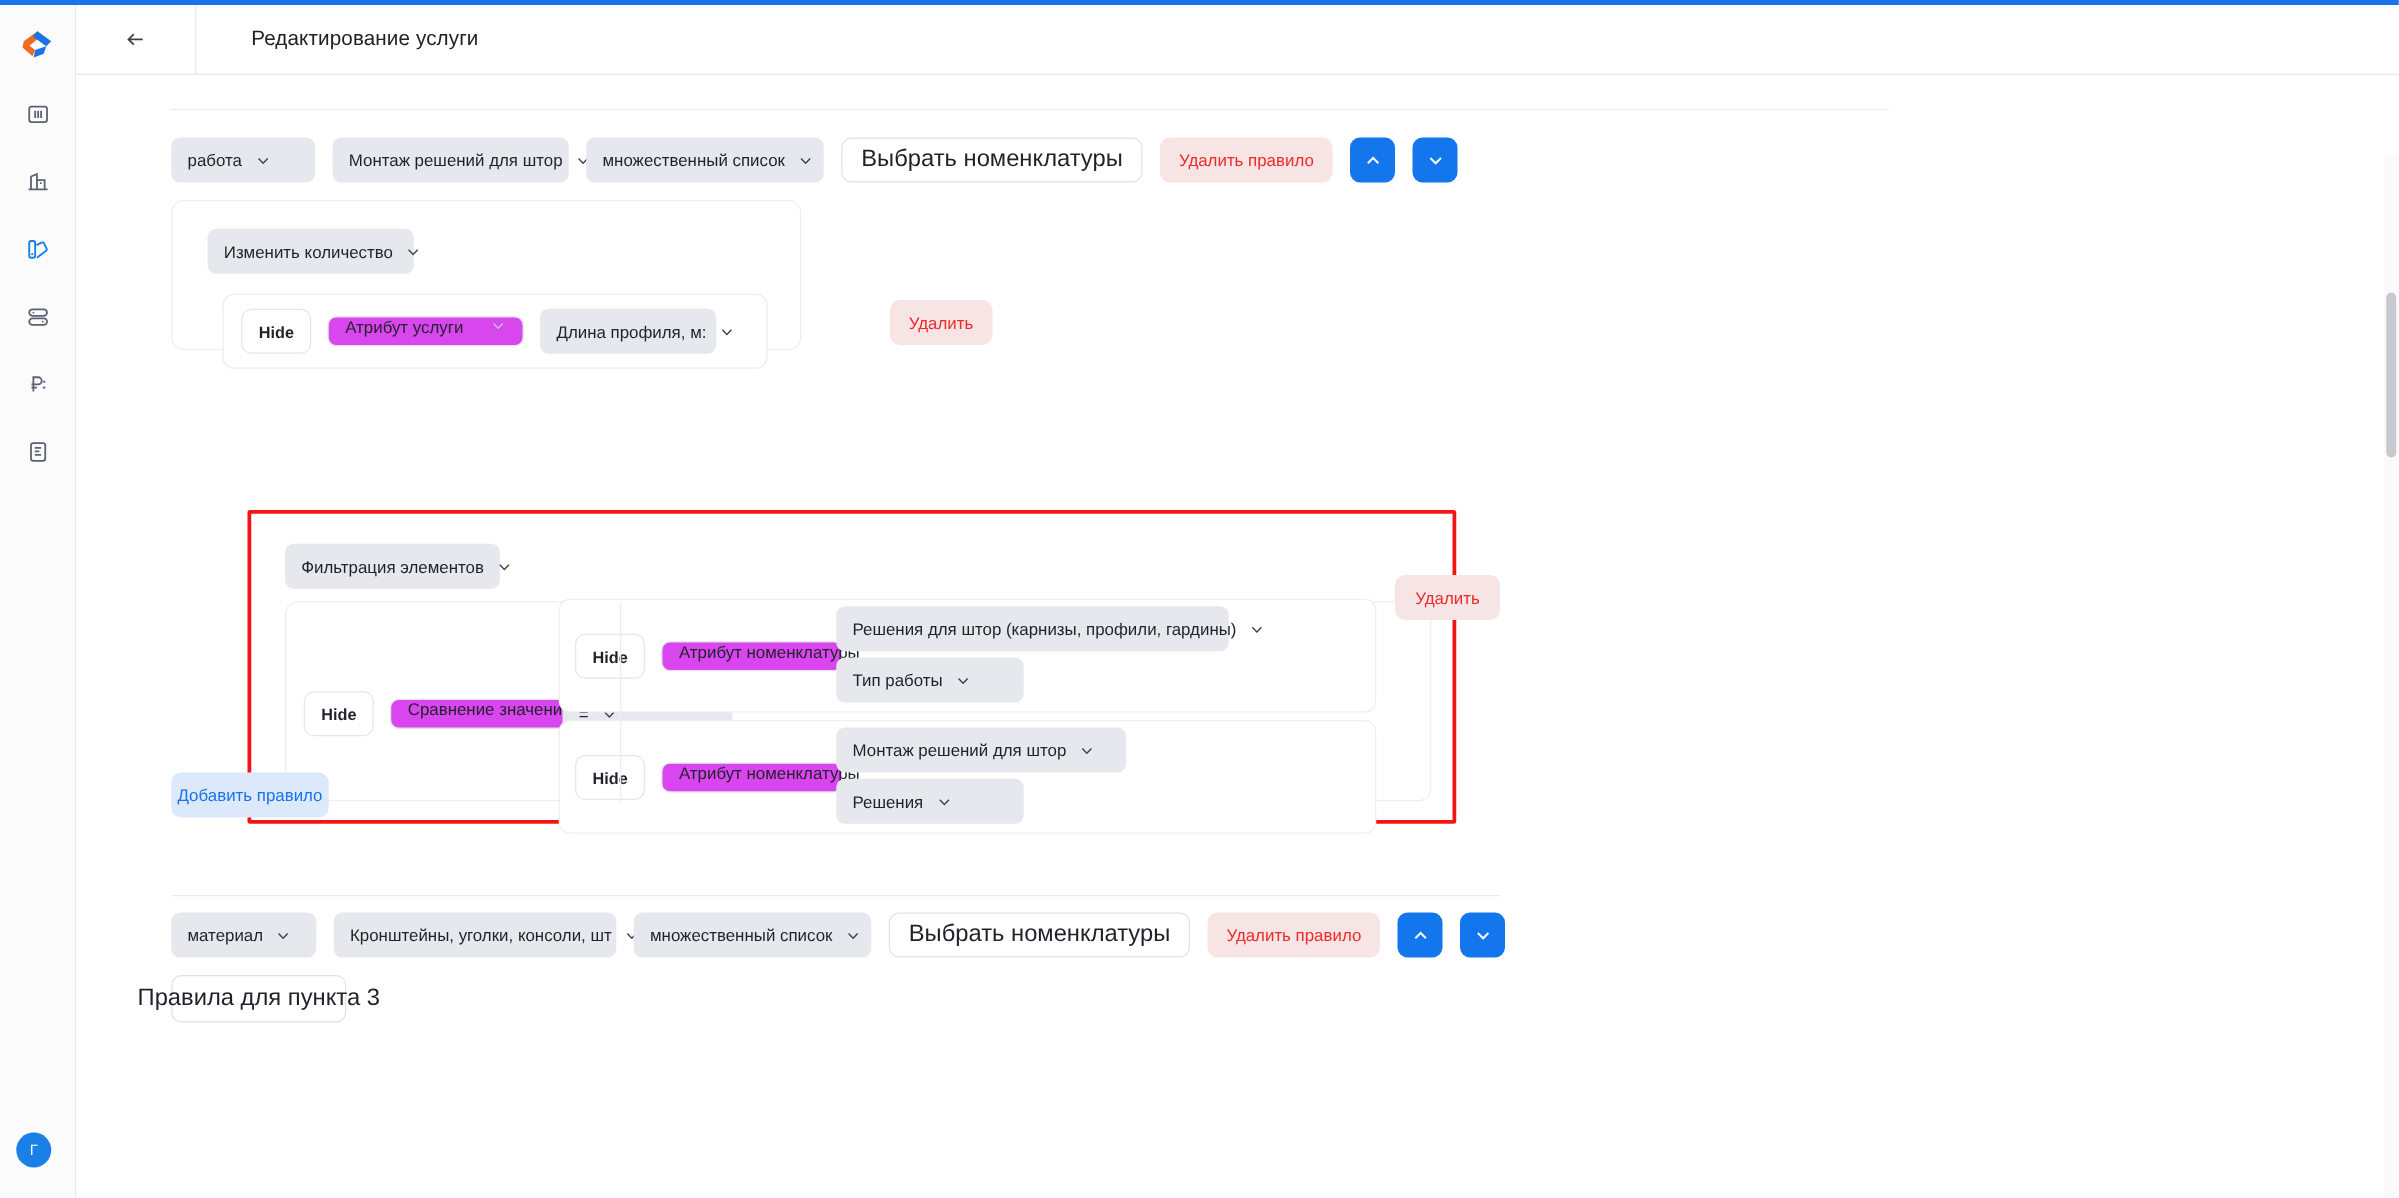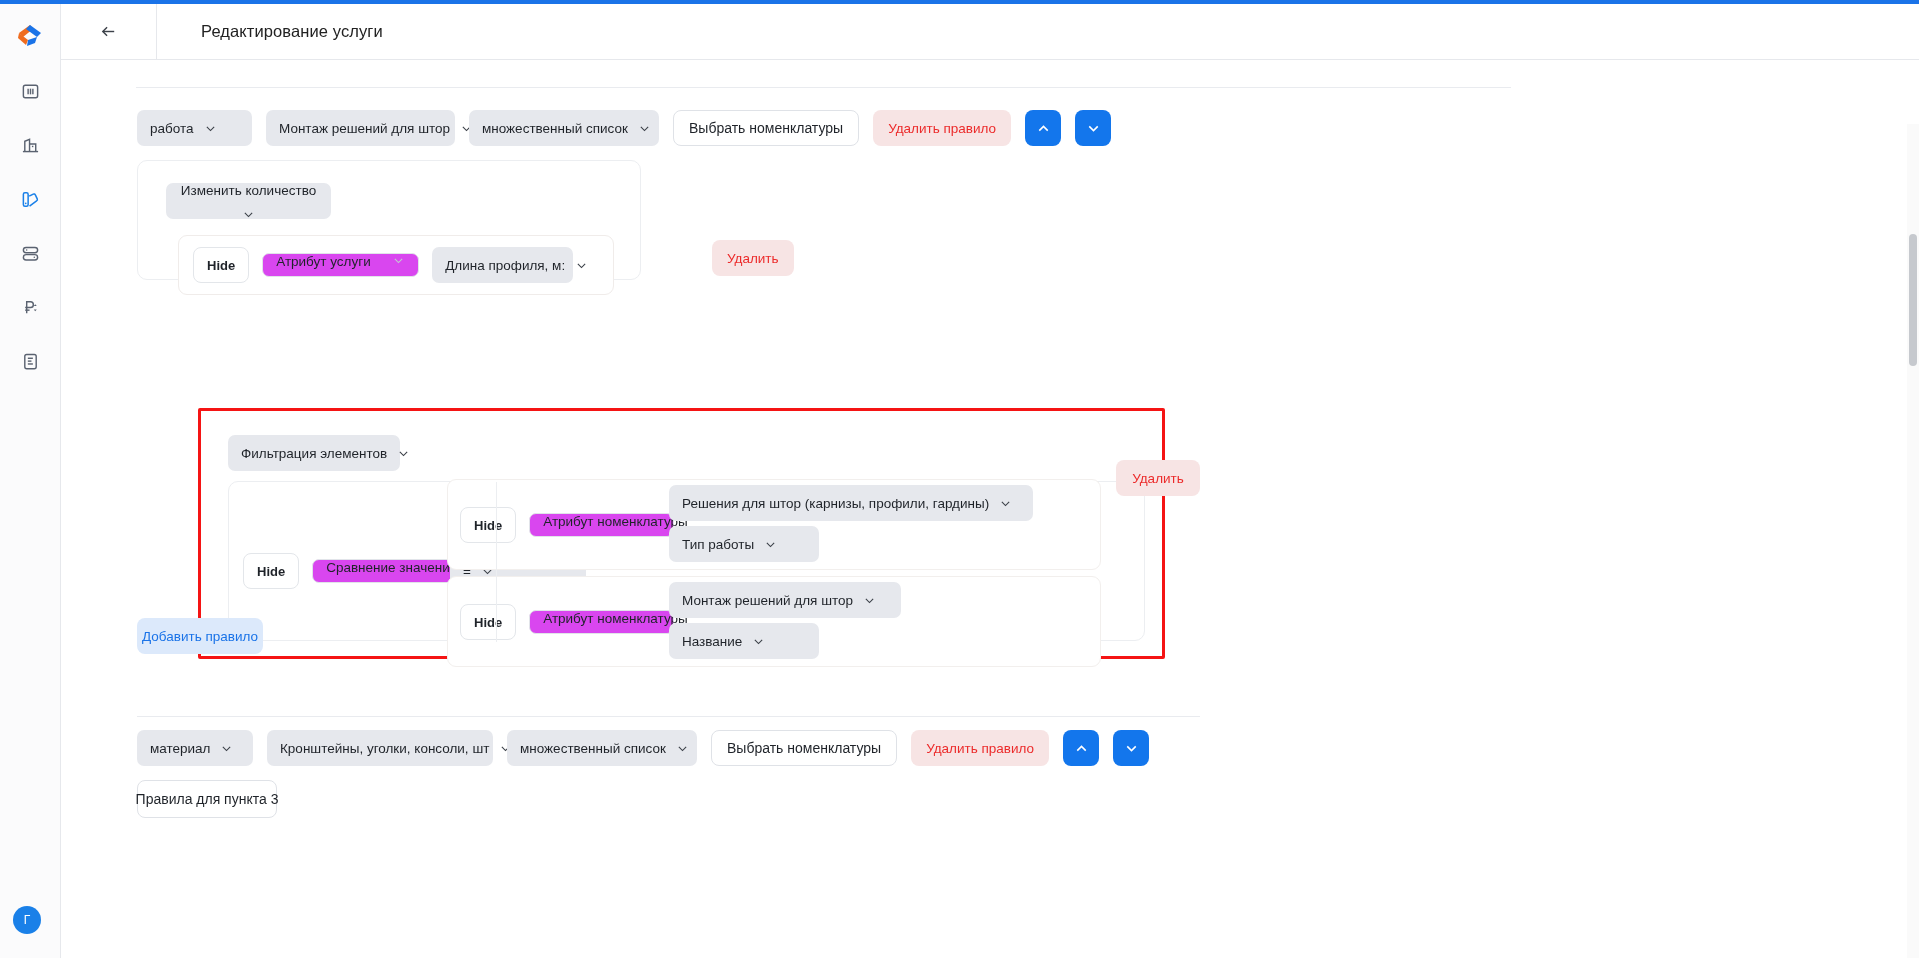--- a/index.html
+++ b/index.html
@@ -68,21 +68,21 @@
   .chip-white{
     display:inline-flex;justify-content:space-between;
     background:#d946ef; border:1px solid #e1e4e9; border-radius:7px;
     color:#1f2329; font-size:13.5px; height:24px; padding:0 13px; gap:10px; cursor:pointer;
     white-space:nowrap;
   }
   .chip-white .cv{ color:#c3c8d0; }
   .btn-outline{
     display:inline-flex;align-items:center;justify-content:center;
     background:#fff; border:1px solid #dfe2e7; border-radius:8px;
-    font-size:14px; color:#1f2329; height:36px; padding:0 15px; cursor:pointer;
+    font-size:19px; color:#1f2329; height:36px; padding:0 15px; cursor:pointer;
     white-space:nowrap;
   }
   .btn-danger{
     display:inline-flex;align-items:center;justify-content:center;
     background:#f7e4e4; border:none; border-radius:8px;
     font-size:13.5px; color:#ec2b2b; height:36px; padding:0 15px; cursor:pointer;
     white-space:nowrap;
   }
   .btn-blue-soft{
     display:inline-flex;align-items:center;justify-content:center;
@@ -102,21 +102,21 @@
   }
   .row{ display:flex; align-items:center; }
   
   .rule-head{
     position:absolute; left:76px; top:50px; display:flex; align-items:center; gap:14px;
   }
   .card{
     position:absolute; background:#fff; border:1px solid #eceef1; border-radius:10px;
   }
   .act-card{ left:76px; top:100px; width:504px; height:120px; }
-  .act-head{ position:absolute; left:28px; top:22px;flex-direction:column; }
+  .act-head{ position:absolute; left:28px; top:22px; }
   .inner-box{
     position:absolute; background:#fff; border:1px solid #f0ecea; border-radius:9px;
   }
   .del-float{ position:absolute; }
   
   .redbox{
     position:absolute; left:137px; top:348px; width:967px; height:251px;
     border:3px solid #f51414; border-radius:2px; background:#fff;
   }
   .filter-head{ position:absolute; left:27px; top:24px; }
@@ -312,21 +312,21 @@
       <div class="sub-card" style="left:218px;top:-3px;width:654px;height:91px">
         <div class="row" style="position:absolute;left:12px;top:27px;gap:13px">
           <div class="hide-btn">Hide</div>
           <div class="chip-white" style="width:145px">
             <span>Атрибут номенклатуры</span>
             <svg class="cv" width="13" height="13" viewBox="0 0 16 16" fill="none" stroke="#c3c8d0" stroke-width="1.4">
                 <polyline points="3.5,6 8,10.5 12.5,6"></polyline>
               </svg>
           </div>
         </div>
-        <div class="chip" style="position:absolute;left:221px;top:5px;width:364px">
+        <div class="chip" style="position:absolute;left:221px;top:5px;width:314px">
           <span>Решения для штор (карнизы, профили, гардины)</span>
           <svg class="cv" width="13" height="13" viewBox="0 0 16 16" fill="none" stroke="#3c4149" stroke-width="1.4">
               <polyline points="3.5,6 8,10.5 12.5,6"></polyline>
             </svg>
         </div>
         <div class="chip" style="position:absolute;left:221px;top:46px;width:150px">
           <span>Тип работы</span>
           <svg class="cv" width="13" height="13" viewBox="0 0 16 16" fill="none" stroke="#3c4149" stroke-width="1.4">
               <polyline points="3.5,6 8,10.5 12.5,6"></polyline>
             </svg>
@@ -343,21 +343,21 @@
               </svg>
           </div>
         </div>
         <div class="chip" style="position:absolute;left:221px;top:5px;width:232px">
           <span>Монтаж решений для штор</span>
           <svg class="cv" width="13" height="13" viewBox="0 0 16 16" fill="none" stroke="#3c4149" stroke-width="1.4">
               <polyline points="3.5,6 8,10.5 12.5,6"></polyline>
             </svg>
         </div>
         <div class="chip" style="position:absolute;left:221px;top:46px;width:150px">
-          <span>Название</span>
+          <span>Решения</span>
           <svg class="cv" width="13" height="13" viewBox="0 0 16 16" fill="none" stroke="#3c4149" stroke-width="1.4">
               <polyline points="3.5,6 8,10.5 12.5,6"></polyline>
             </svg>
         </div>
       </div>
 
       <div class="filter-col-sep"></div>
     </div>
   </div>
 

